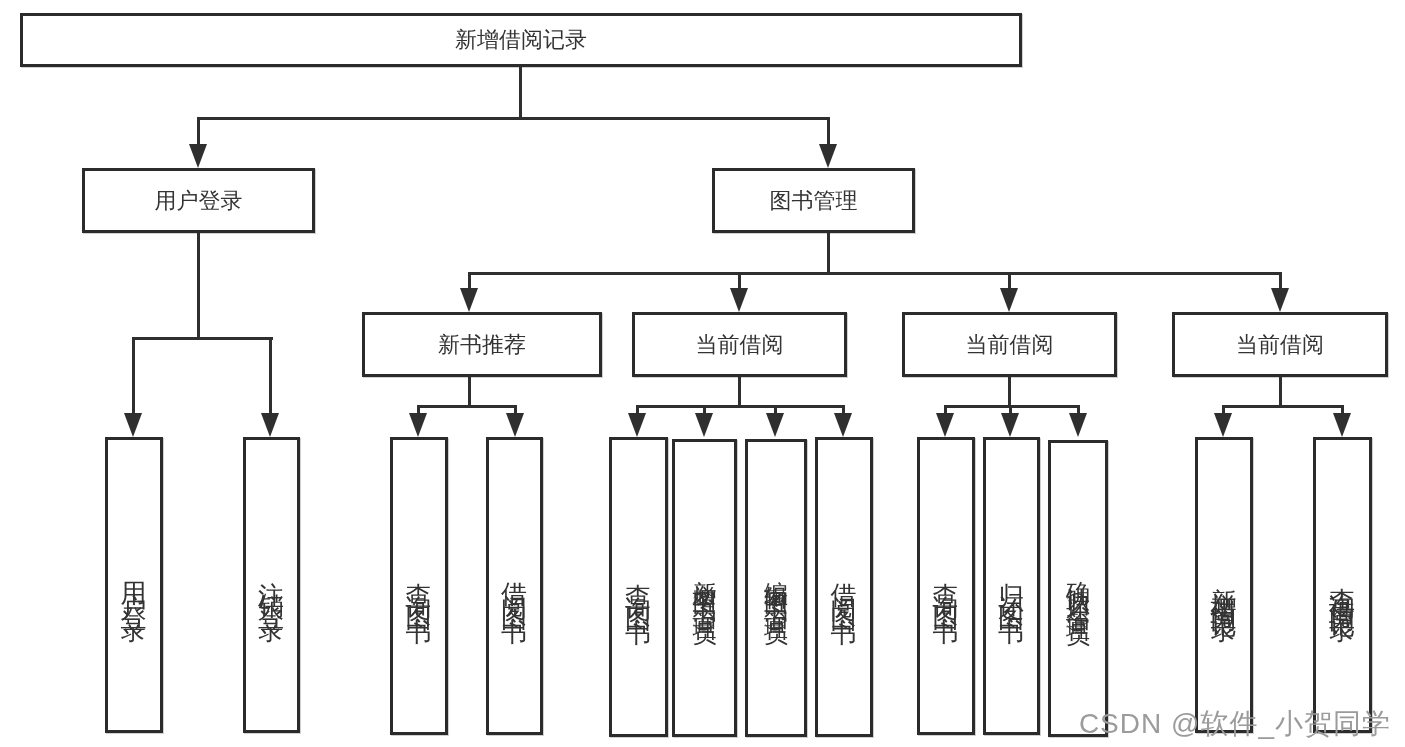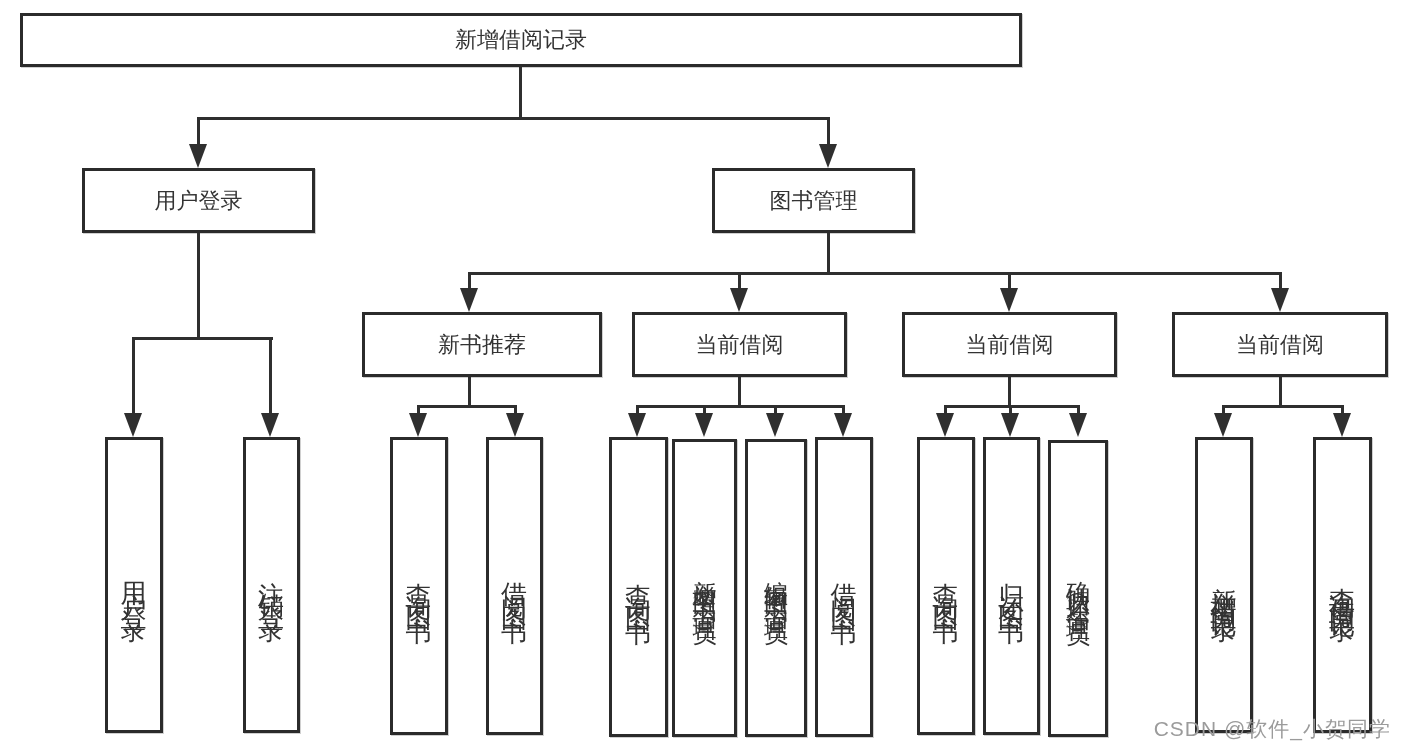--- a/index.html
+++ b/index.html
@@ -21,21 +21,21 @@
   .chars6{letter-spacing:6px;font-size:26px;}
   .chars9{letter-spacing:6px;font-size:24px;}
   .hl,.vl{position:absolute;background:#2f2f2f;}
   .arr{
     position:absolute;width:0;height:0;
     border-left:9px solid transparent;border-right:9px solid transparent;
     border-top:24px solid #2f2f2f;
   }
   .watermark{
     position:absolute;right:14px;bottom:4px;
-    font-size:21px;color:#9b9b9b;letter-spacing:1px;z-index:5;
+    font-size:28px;color:#9b9b9b;letter-spacing:1px;z-index:5;
   }
 </style>
 </head>
 <body>
 
 <div class="canvas">
 
   <div class="box" style="left:20px;top:13px;width:1002px;height:54px">
     <span>新增借阅记录</span>
   </div>

